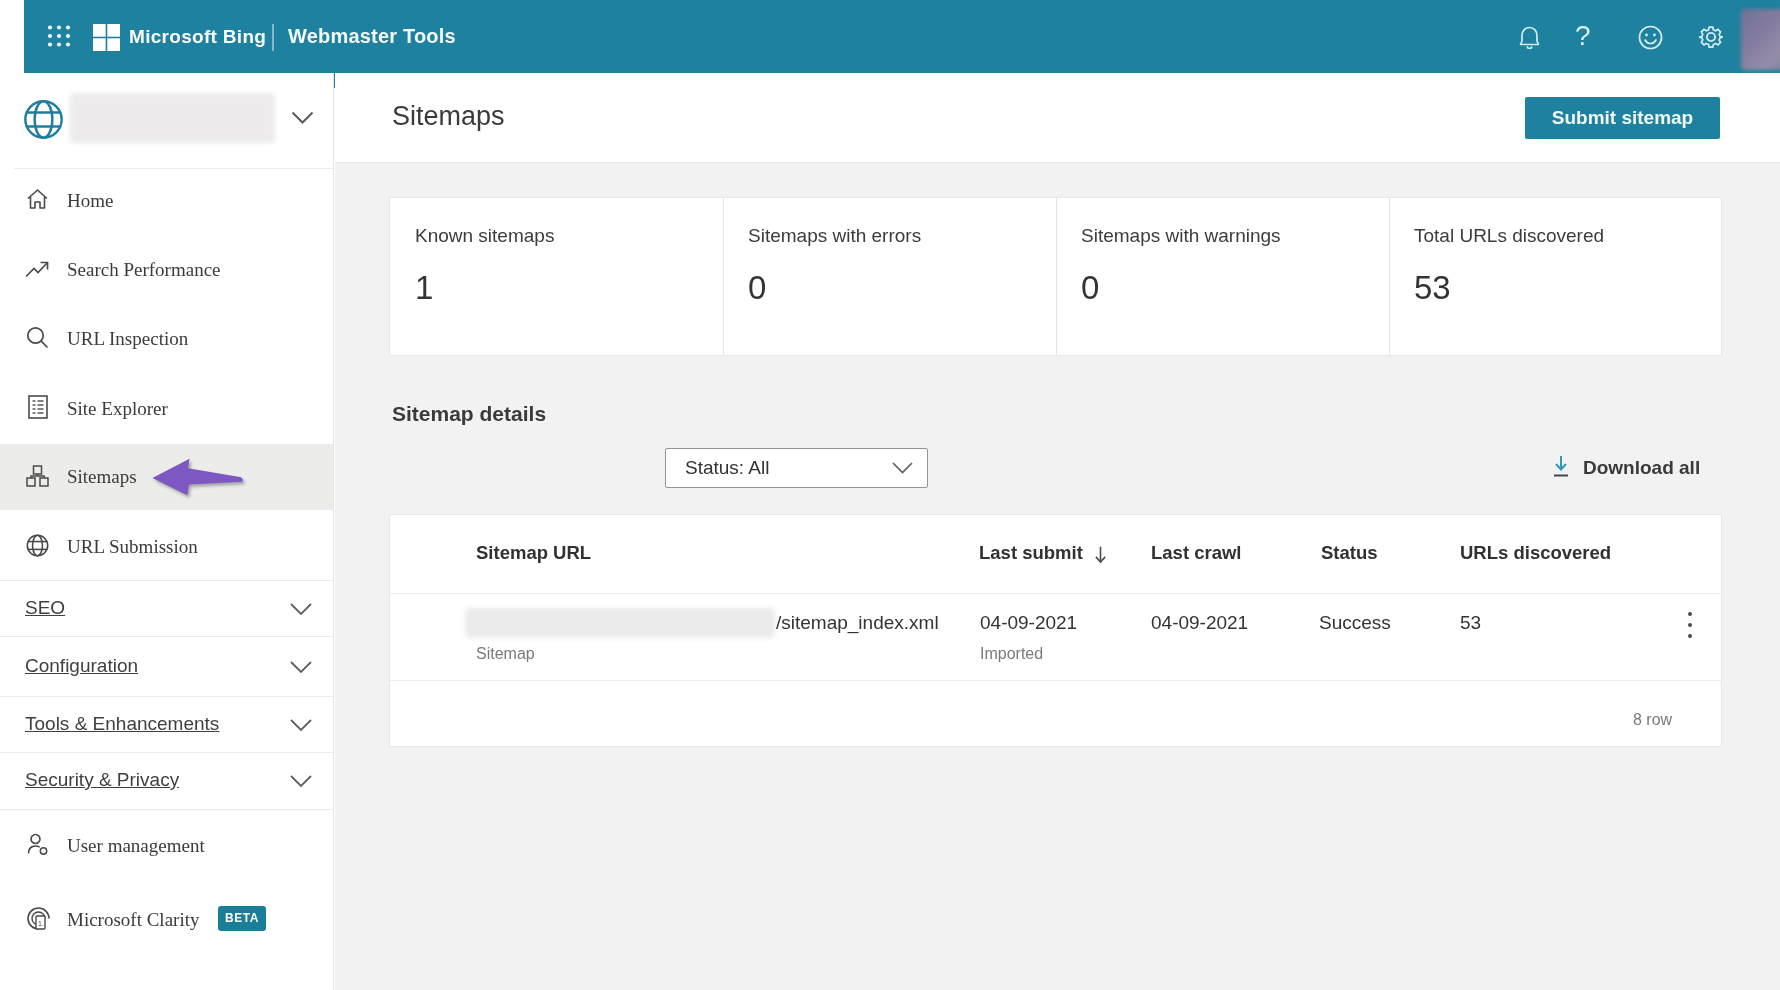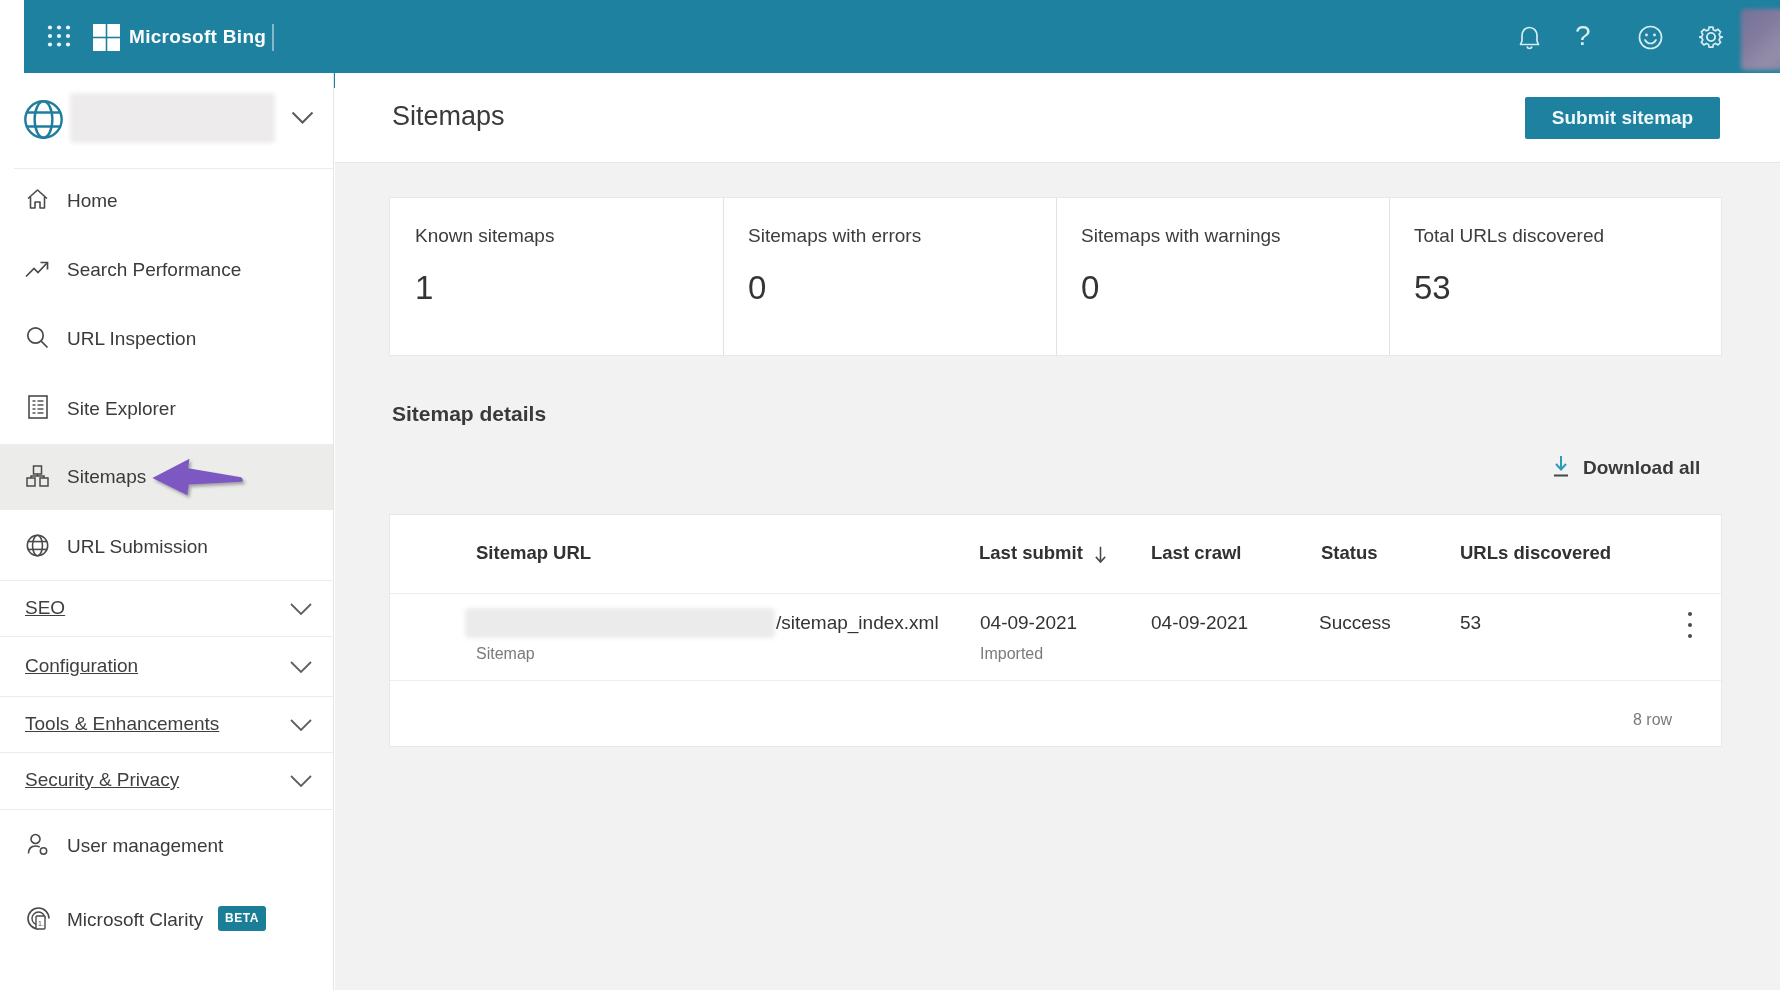--- a/index.html
+++ b/index.html
@@ -11,21 +11,21 @@
   #topbar { position:absolute; left:12px; top:0; width:1780px; height:88px; background:#1e81a0;margin-left:12px; }
   #topbar .brand { position:absolute; left:105px; top:0; height:73px; line-height:73px; color:#fbfdfd; font-size:19px; font-weight:bold; letter-spacing:.3px; }
   #topbar .brand2 { position:absolute; left:264px; top:0; height:73px; line-height:73px; color:#f3fafb; font-size:20px; font-weight:600; letter-spacing:.2px; }
   #topbar .vbar { position:absolute; left:248px; top:24px; width:2px; height:27px; background:rgba(255,255,255,.45); }
   .avatar { position:absolute; left:1717px; top:9px; width:61px; height:61px; border-radius:4px;
             background:linear-gradient(135deg,#73719a 0%,#837b9e 35%,#948da9 65%,#7d819b 100%); filter:blur(2px); }
 
   
   #sidebar { position:absolute; left:0; top:73px; width:334px; height:917px; background:#fff; border-right:1px solid #e4e4e4; }
   .sep { position:absolute; left:0; width:334px; height:1px; background:#ebebeb; }
-  .navtext { position:absolute; left:67px; font-size:19px; color:#3b3b3b; white-space:nowrap; }
+  .navtext { position:absolute; left:67px; font-size:19px; color:#3b3b3b; white-space:nowrap;font-family:Liberation Serif, serif; }
   .grouptext { position:absolute; left:25px; font-size:19px; color:#3f3f3f; white-space:nowrap;text-decoration:underline; }
   .navicon { position:absolute; left:25px; }
   .chev { position:absolute; left:290px; }
   .hl { position:absolute; left:0; top:371px; width:333px; height:66px; background:#ececeb; }
 
   
   #main { position:absolute; left:335px; top:73px; width:1445px; height:917px; background:#f2f2f2; }
   #whiteband { position:absolute; left:0; top:0; width:1445px; height:90px; background:#fff; border-bottom:1px solid #e5e5e5; }
   #title { position:absolute; left:57px; top:28px; font-size:27px; color:#3a3a3a; }
   #submitbtn { position:absolute; left:1190px; top:24px; width:195px; height:42px; background:#1e81a0; border-radius:2px;
@@ -69,20 +69,21 @@
       </g>
     </svg>
     <svg class="abs" style="left:69px;top:24px" width="27" height="27" viewBox="0 0 27 27">
       <rect x="0" y="0" width="12.7" height="12.7" fill="#fff"></rect>
       <rect x="14.3" y="0" width="12.7" height="12.7" fill="#fff"></rect>
       <rect x="0" y="14.3" width="12.7" height="12.7" fill="#fff"></rect>
       <rect x="14.3" y="14.3" width="12.7" height="12.7" fill="#fff"></rect>
     </svg>
     <div class="brand">Microsoft Bing</div>
     <div class="vbar"></div>
+    <div class="brand2">Webmaster Tools</div>
 
     <svg class="abs" style="left:1494px;top:26px" width="23" height="24" viewBox="0 0 23 24">
       <path d="M11.5 1.5 C7 1.5 4 5 4 9.5 L4 15 L2.5 18.5 L20.5 18.5 L19 15 L19 9.5 C19 5 16 1.5 11.5 1.5 Z" fill="none" stroke="#d7ecf1" stroke-width="1.7" stroke-linejoin="round"></path>
       <path d="M9 20.5 C9.3 21.8 10.3 22.5 11.5 22.5 C12.7 22.5 13.7 21.8 14 20.5" fill="none" stroke="#d7ecf1" stroke-width="1.7"></path>
     </svg>
 
     <div class="abs" style="left:1551px;top:20px;color:#d9edf2;font-size:28px;font-weight:400">?</div>
 
     <svg class="abs" style="left:1614px;top:25px" width="25" height="25" viewBox="0 0 25 25">
       <circle cx="12.5" cy="12.5" r="11" fill="none" stroke="#d7ecf1" stroke-width="1.7"></circle>
@@ -226,20 +227,26 @@
       <div class="statlabel" style="left:358px">Sitemaps with errors</div>
       <div class="statnum" style="left:358px">0</div>
       <div class="statlabel" style="left:691px">Sitemaps with warnings</div>
       <div class="statnum" style="left:691px">0</div>
       <div class="statlabel" style="left:1024px">Total URLs discovered</div>
       <div class="statnum" style="left:1024px">53</div>
     </div>
 
     <div id="details-h">Sitemap details</div>
 
+    <div class="dd" style="left:330px;width:263px">
+        <span>Status: All</span>
+      <svg class="abs" style="left:226px;top:13px" width="21" height="12" viewBox="0 0 21 12">
+          <path d="M1 1 L10.5 10.5 L20 1" fill="none" stroke="#606060" stroke-width="1.7"></path>
+        </svg>
+    </div>
 
     <svg class="abs" style="left:1218px;top:382px" width="16" height="23" viewBox="0 0 16 23">
       <path d="M8 1 L8 13 M3 9 L8 14.5 L13 9" fill="none" stroke="#2f9ab8" stroke-width="2"></path>
       <line x1="1" y1="20.5" x2="15" y2="20.5" stroke="#3f4a4e" stroke-width="2"></line>
     </svg>
     <div id="dl">Download all</div>
 
     <div class="card" id="table">
       <div class="th" style="left:86px">Sitemap URL</div>
       <div class="th" style="left:589px">Last submit</div>

